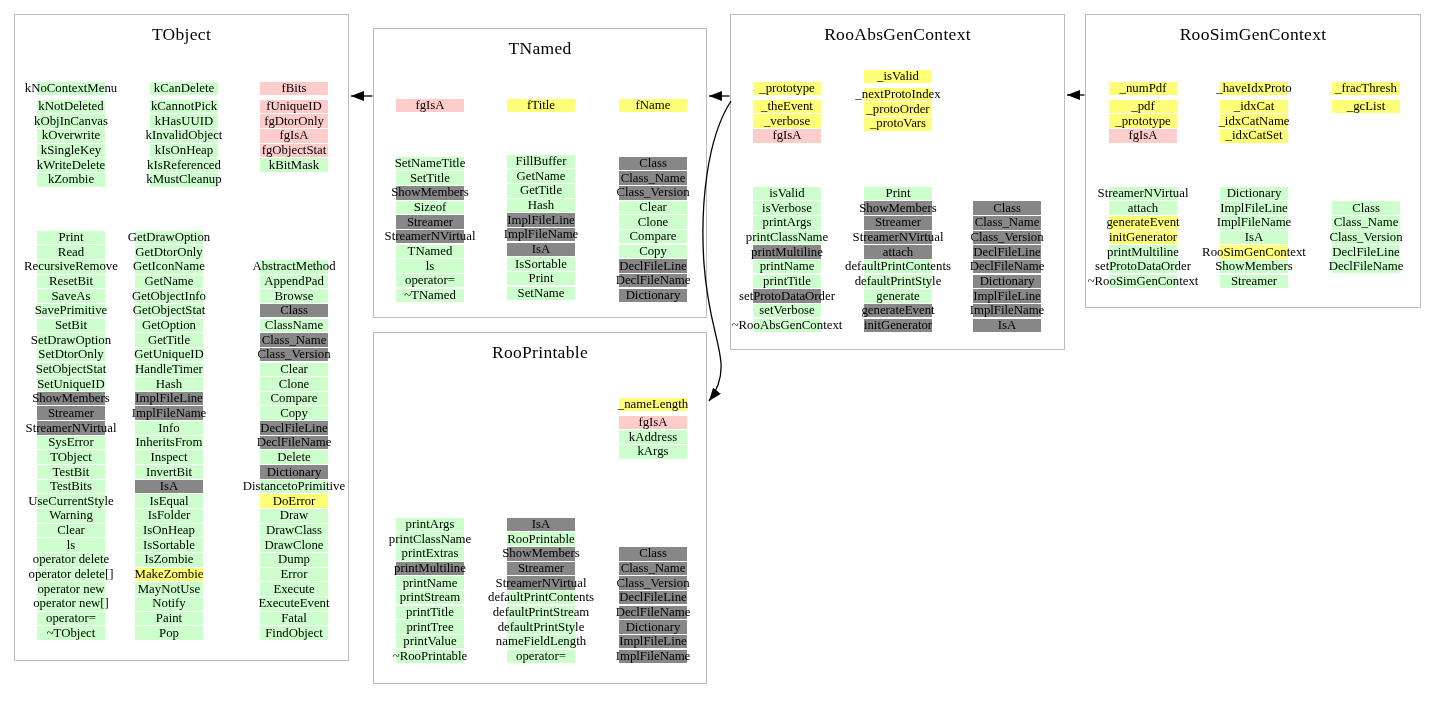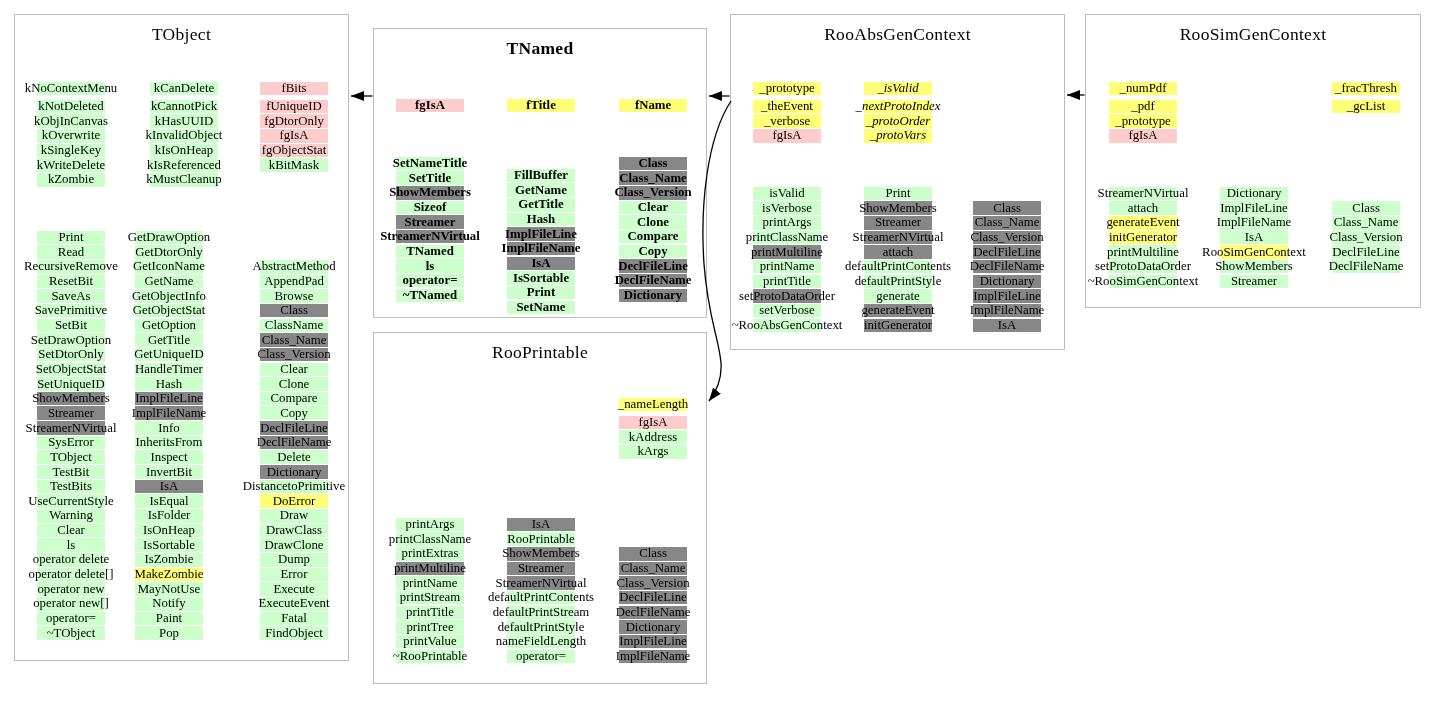--- a/index.html
+++ b/index.html
@@ -462,21 +462,21 @@
           <span class="hl" style="background: rgb(204, 255, 204);"></span>
           <span class="mlabel">Fatal</span>
         </div>
         <div class="mrow">
           <span class="hl" style="background: rgb(204, 255, 204);"></span>
           <span class="mlabel">FindObject</span>
         </div>
       </div>
     </div>
 
-  <div class="classbox" style="left: 373px; top: 28px; width: 334px; height: 290px; font-weight: bold;">
+  <div class="classbox" style="left: 373px; top: 28px; width: 334px; height: 290px;">
     <div class="class-title">TNamed</div>
   <div class="col" style="left: -54px; top: 69px;">
         <div class="mrow" style="margin-bottom: 3.5px;">
           <span class="hl" style="background: rgb(255, 204, 204);"></span>
           <span class="mlabel">fgIsA</span>
         </div>
       </div>
       <div class="col" style="left: 57px; top: 69px;">
         <div class="mrow" style="margin-bottom: 3.5px;">
           <span class="hl" style="background: rgb(255, 255, 119);"></span>
@@ -524,21 +524,21 @@
         </div>
         <div class="mrow">
           <span class="hl" style="background: rgb(204, 255, 204);"></span>
           <span class="mlabel">operator=</span>
         </div>
         <div class="mrow">
           <span class="hl" style="background: rgb(204, 255, 204);"></span>
           <span class="mlabel">~TNamed</span>
         </div>
       </div>
-      <div class="col" style="left: 57px; top: 139px; text-align: right;">
+      <div class="col" style="left: 57px; top: 125px; text-align: right;">
         <div class="mrow">
           <span class="hl" style="background: rgb(204, 255, 204);"></span>
           <span class="mlabel">FillBuffer</span>
         </div>
         <div class="mrow">
           <span class="hl" style="background: rgb(204, 255, 204);"></span>
           <span class="mlabel">GetName</span>
         </div>
         <div class="mrow">
           <span class="hl" style="background: rgb(204, 255, 204);"></span>
@@ -770,21 +770,21 @@
         </div>
         <div class="mrow">
           <span class="hl" style="background: rgb(255, 255, 119);"></span>
           <span class="mlabel">_verbose</span>
         </div>
         <div class="mrow">
           <span class="hl" style="background: rgb(255, 204, 204);"></span>
           <span class="mlabel">fgIsA</span>
         </div>
       </div>
-      <div class="col" style="left: 57px; top: 66px; font-style: italic;">
+      <div class="col" style="left: 57px; top: 54px;">
         <div class="mrow" style="margin-bottom: 3.5px;">
           <span class="hl" style="background: rgb(255, 255, 119);"></span>
           <span class="mlabel">_isValid</span>
         </div>
         <div class="mrow">
           <span class="hl" style="background: rgb(255, 255, 119);"></span>
           <span class="mlabel">_nextProtoIndex</span>
         </div>
         <div class="mrow">
           <span class="hl" style="background: rgb(255, 255, 119);"></span>
@@ -932,20 +932,38 @@
         </div>
         <div class="mrow">
           <span class="hl" style="background: rgb(255, 255, 119);"></span>
           <span class="mlabel">_prototype</span>
         </div>
         <div class="mrow">
           <span class="hl" style="background: rgb(255, 204, 204);"></span>
           <span class="mlabel">fgIsA</span>
         </div>
       </div>
+      <div class="col" style="left: 58px; top: 66px;">
+        <div class="mrow" style="margin-bottom: 3.5px;">
+          <span class="hl" style="background: rgb(255, 255, 119);"></span>
+          <span class="mlabel">_haveIdxProto</span>
+        </div>
+        <div class="mrow">
+          <span class="hl" style="background: rgb(255, 255, 119);"></span>
+          <span class="mlabel">_idxCat</span>
+        </div>
+        <div class="mrow">
+          <span class="hl" style="background: rgb(255, 255, 119);"></span>
+          <span class="mlabel">_idxCatName</span>
+        </div>
+        <div class="mrow">
+          <span class="hl" style="background: rgb(255, 255, 119);"></span>
+          <span class="mlabel">_idxCatSet</span>
+        </div>
+      </div>
       <div class="col" style="left: 170px; top: 66px;">
         <div class="mrow" style="margin-bottom: 3.5px;">
           <span class="hl" style="background: rgb(255, 255, 119);"></span>
           <span class="mlabel">_fracThresh</span>
         </div>
         <div class="mrow">
           <span class="hl" style="background: rgb(255, 255, 119);"></span>
           <span class="mlabel">_gcList</span>
         </div>
       </div>

